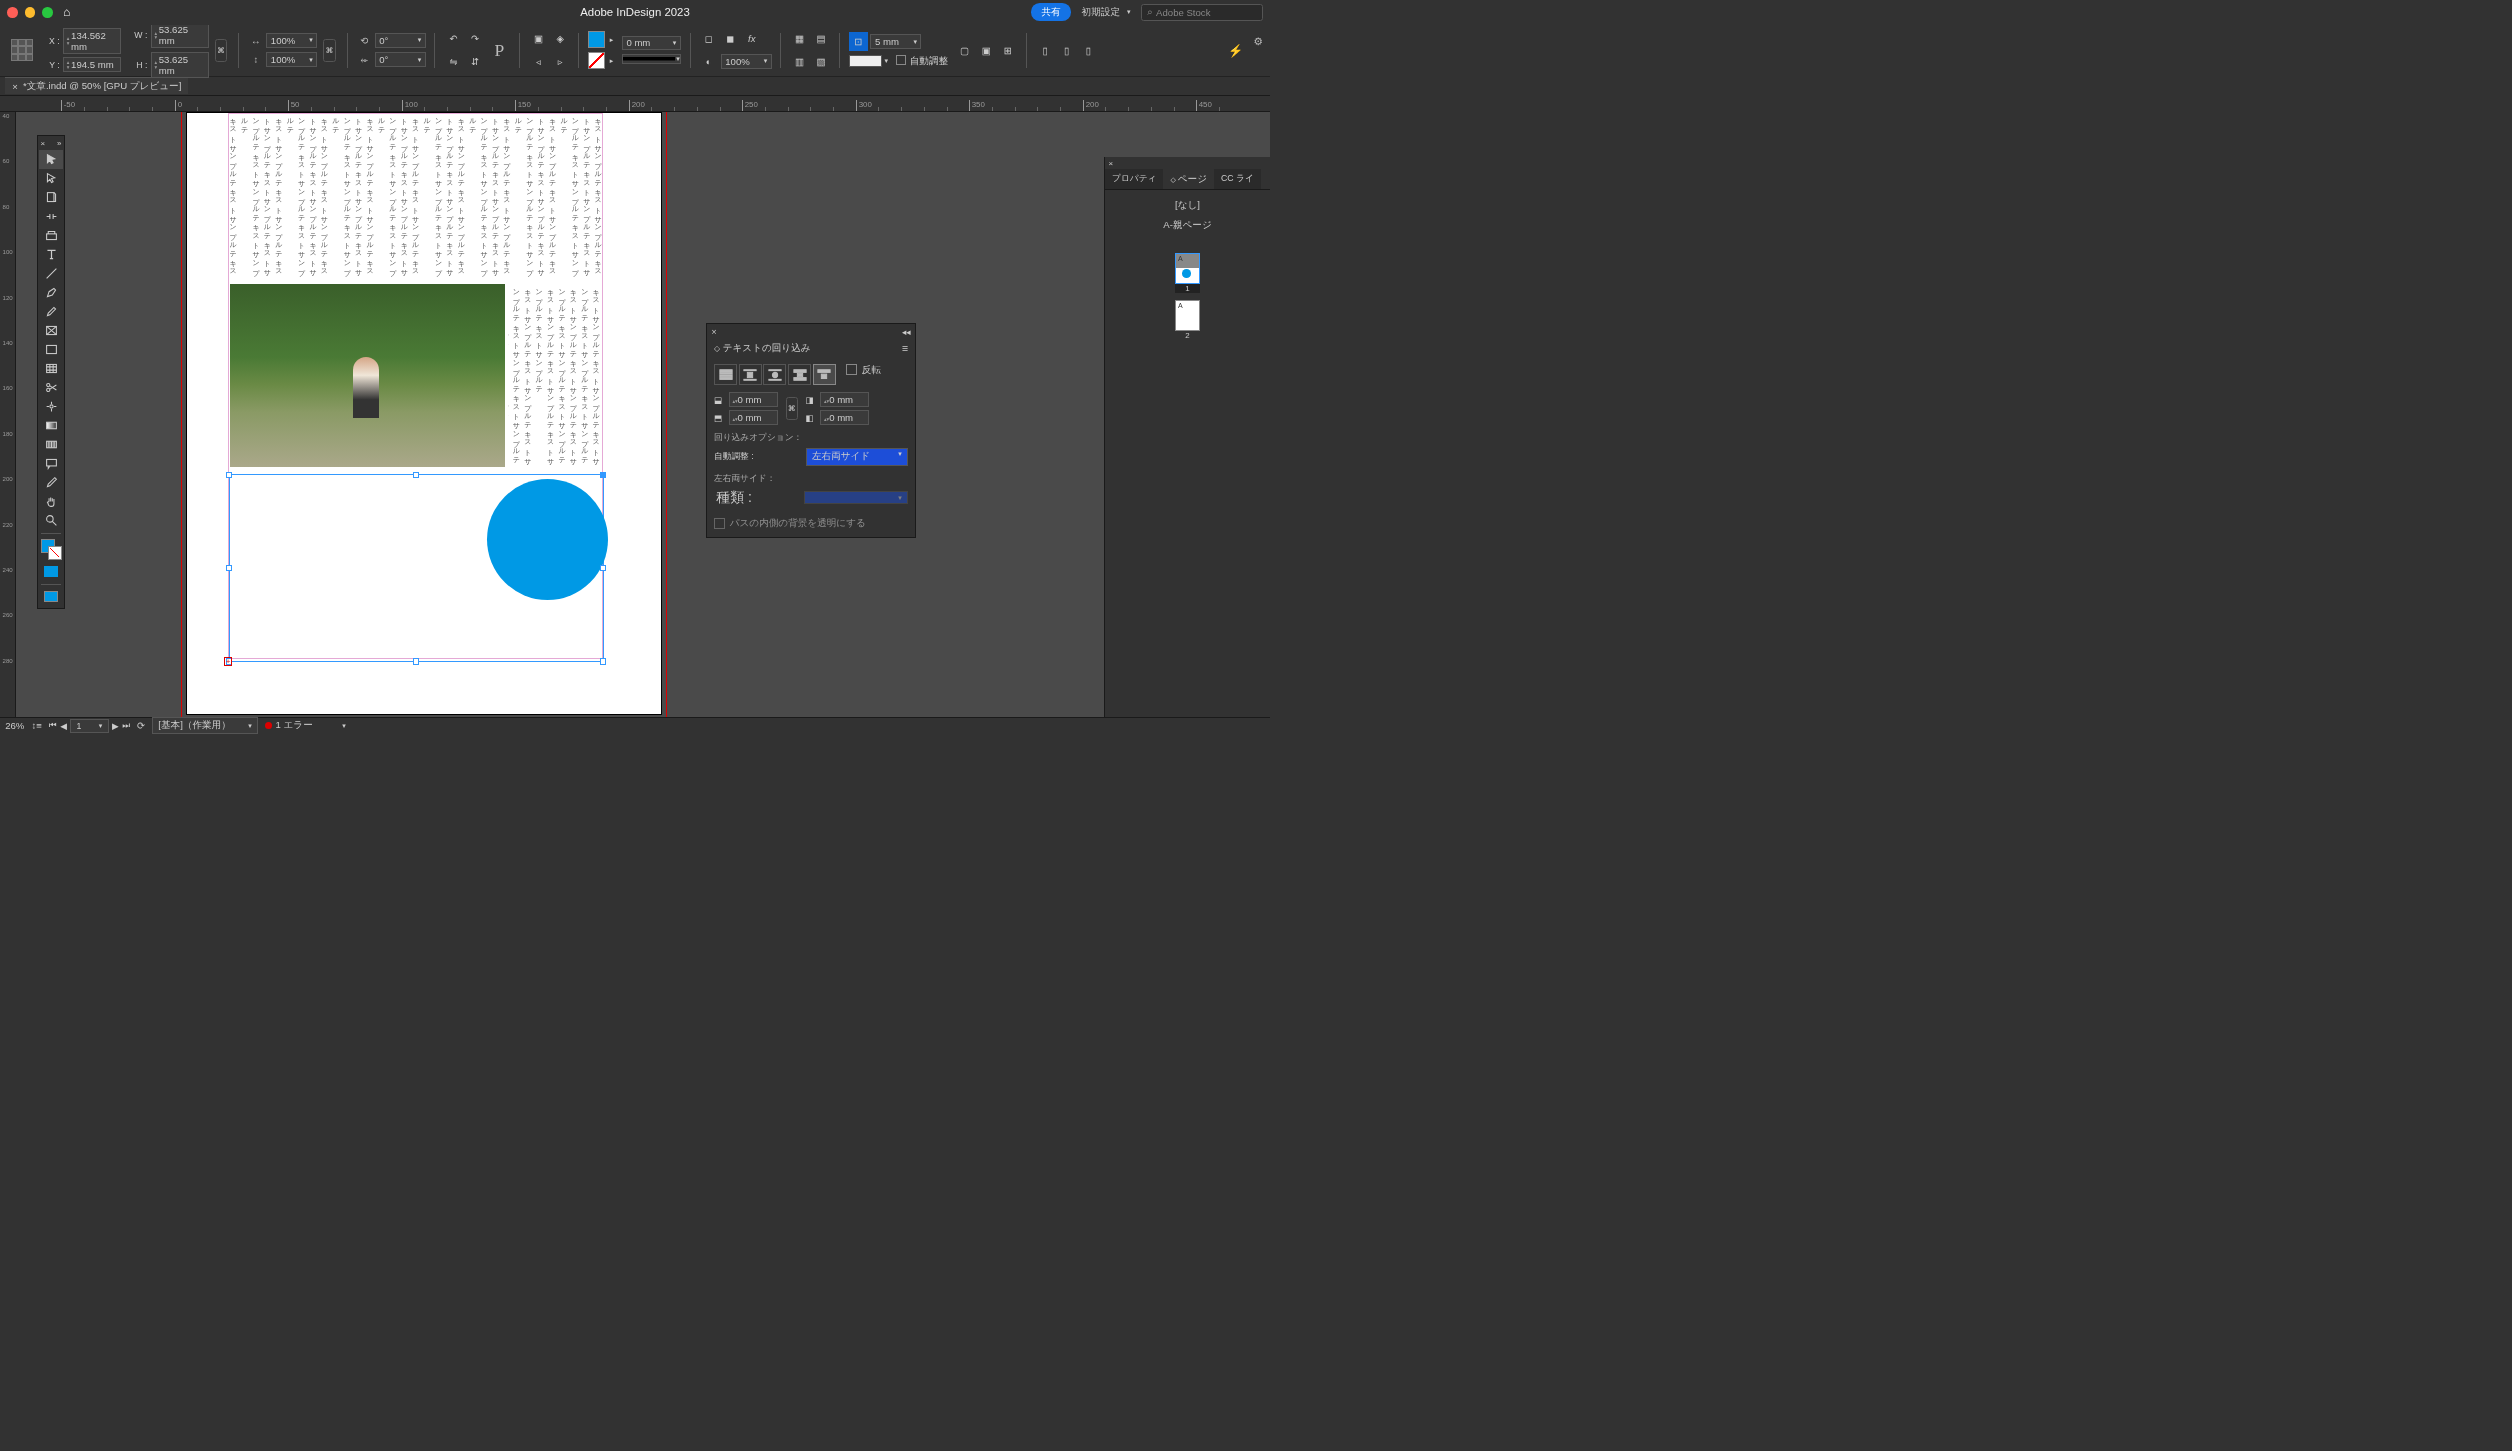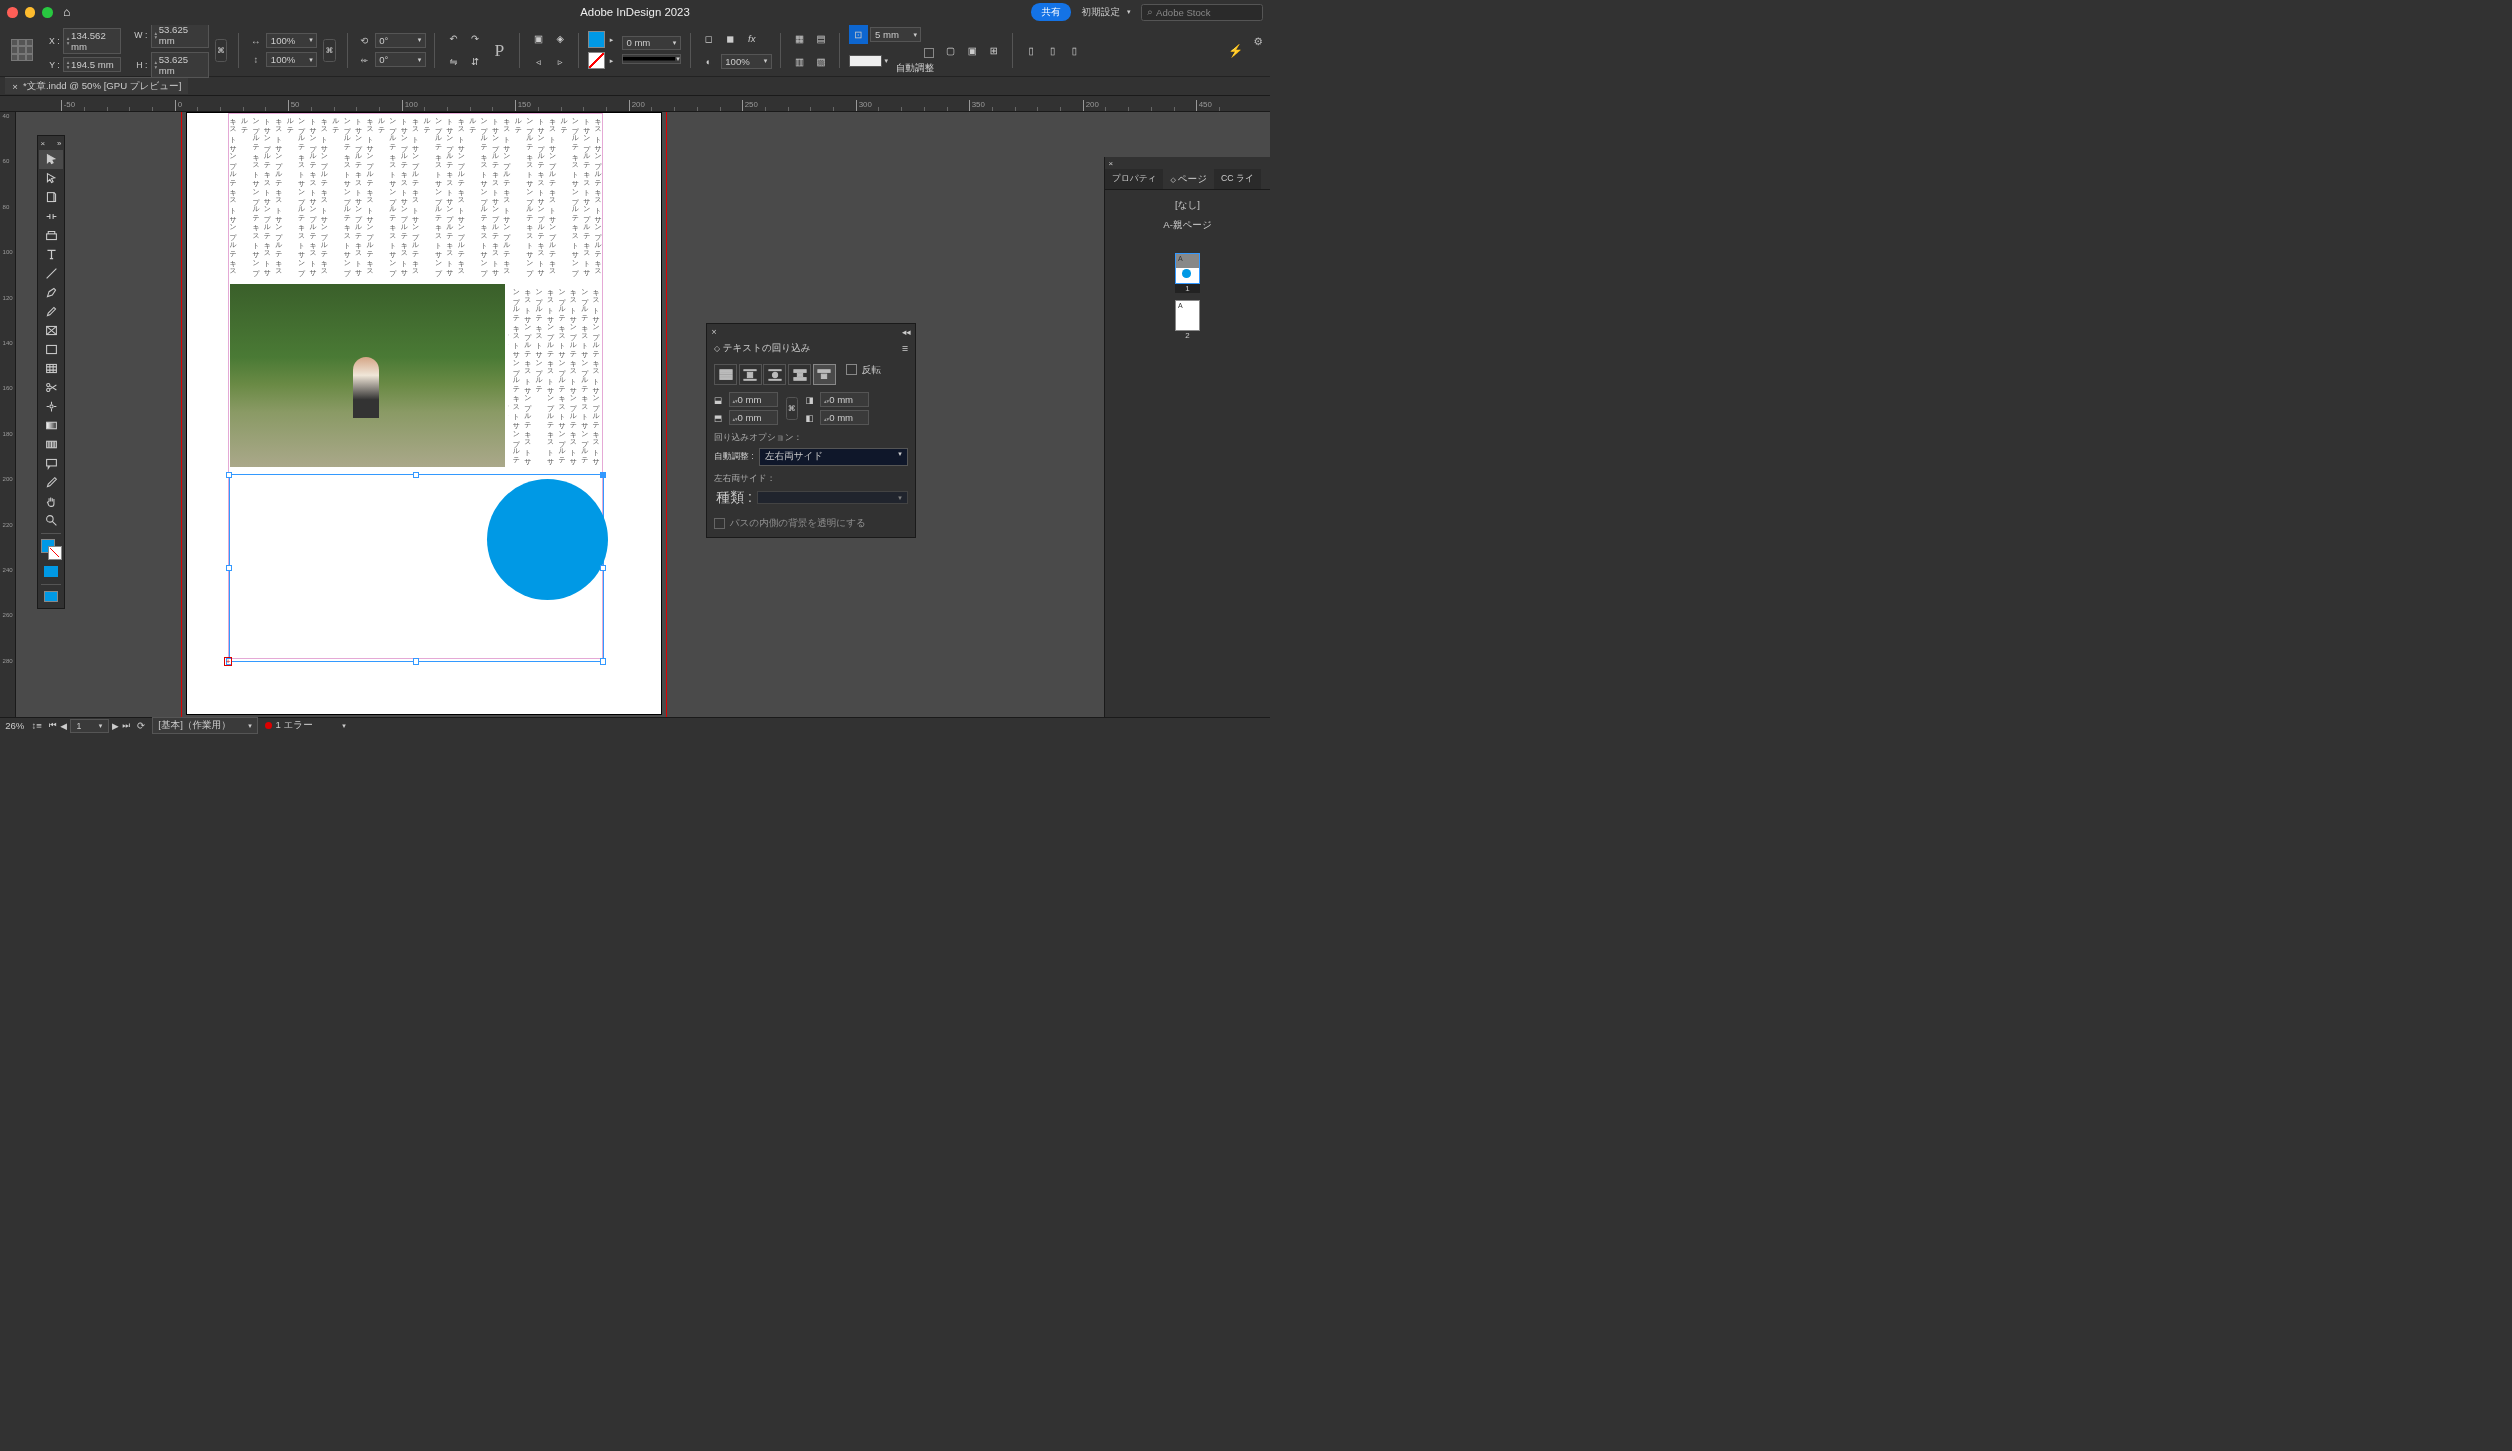--- a/index.html
+++ b/index.html
@@ -33,21 +33,21 @@
 .ic{width:15.7px;height:15.7px;display:flex;align-items:center;justify-content:center;color:#bbb;font-size:9.6px;}
 .dd{background:#3a3a3a;border:0.9px solid #555;padding:0.9px 3.5px;width:51px;font-size:8.7px;display:flex;align-items:center;}
 .dd .car{margin-left:auto;font-size:7px;}
 .link-ic{width:12.2px;height:23px;border:0.9px solid #555;border-radius:2.6px;display:flex;align-items:center;justify-content:center;font-size:7.9px;margin:0 2.6px;}
 .fill-sw{width:17.5px;height:17.5px;background:#0099e5;border:0.9px solid #888;}
 .fill-sw2{width:17.5px;height:17.5px;background:linear-gradient(135deg,transparent 45%,red 45%,red 55%,transparent 55%),#fff;border:0.9px solid #888;}
 .stroke-line{width:52px;height:8.7px;background:linear-gradient(#000,#000) center/100% 3.5px no-repeat;}
 .gap-sw{width:33px;height:12.2px;background:#eee;border:0.9px solid #555;}
 .ic-btn{width:19px;height:19px;display:flex;align-items:center;justify-content:center;}
 .blue-bg{background:#0d66d0;}
-.auto-fit{display:flex;align-items:flex-end;gap:3.5px;flex-direction:column;}
+.auto-fit{display:flex;align-items:flex-start;gap:3.5px;}
 .chk{width:10.5px;height:10.5px;border:0.9px solid #888;}
 
 .doctab{height:19px;background:#323232;border-bottom:0.9px solid #1a1a1a;display:flex;align-items:center;padding-left:5.2px;}
 .doctab .tab{background:#3a3a3a;padding:1.7px 7px;display:flex;align-items:center;gap:5.2px;font-size:8.7px;color:#ddd;border-top:0.9px solid #555;}
 
 .rulerh{position:absolute;top:96px;left:0;right:0;height:15.7px;background:#323232;border-bottom:0.9px solid #1a1a1a;overflow:hidden;}
 .rulerh .tick{position:absolute;top:4.4px;font-size:7.9px;color:#999;}
 .rulerv{position:absolute;top:112px;left:0;width:15.7px;bottom:17.5px;background:#323232;border-right:0.9px solid #1a1a1a;}
 .rulerv .tick{position:absolute;left:2.6px;font-size:6.1px;color:#999;writing-mode:horizontal-tb;transform-origin:left;}
 
@@ -95,21 +95,21 @@
 .wrap-btn{width:23px;height:21px;border:0.9px solid #555;display:flex;align-items:center;justify-content:center;}
 .wrap-btn.act{background:#4a4a4a;border-color:#888;}
 .wrap-btn svg{width:14px;height:14px;fill:none;stroke:#bbb;stroke-width:1.2;}
 .offset-grid{display:flex;align-items:center;gap:5.2px;margin-bottom:7px;}
 .offset-col{display:flex;flex-direction:column;gap:3.5px;}
 .offset-row{display:flex;align-items:center;gap:2.6px;}
 .offset-row .ic2{width:12.2px;font-size:8.7px;}
 .num-in2{background:#3a3a3a;border:0.9px solid #555;width:49px;padding:0.9px 2.6px;font-size:8.7px;display:flex;align-items:center;}
 .opt-label{font-size:8.7px;color:#aaa;margin-bottom:3.5px;}
 .opt-row{display:flex;align-items:center;gap:5.2px;margin-bottom:7px;}
-.opt-dd{background:#0f172a;border:0.9px solid #555;flex:1;padding:1.7px 5.2px;font-size:8.7px;display:flex;}
+.opt-dd{background:#1d4ed8;border:0.9px solid #555;flex:1;padding:1.7px 5.2px;font-size:8.7px;display:flex;margin-left:47px;}
 .opt-dd .car{margin-left:auto;font-size:7px;}
 .chk-row{display:flex;align-items:center;gap:5.2px;font-size:8.7px;color:#aaa;}
 
 .right-panels{position:absolute;right:0;top:157px;width:166px;bottom:17.5px;background:#323232;border-left:0.9px solid #1a1a1a;z-index:5;}
 .rp-head{height:12.2px;display:flex;padding:1.7px 3.5px;}
 .rp-tabs{height:21px;display:flex;border-bottom:0.9px solid #1a1a1a;}
 .rp-tab{padding:3.5px 7px;font-size:8.7px;background:#2a2a2a;}
 .rp-tab.act{background:#323232;}
 .rp-body{padding:5.2px;}
 .rp-row{padding:3.5px 0;font-size:9.6px;text-align:center;}

